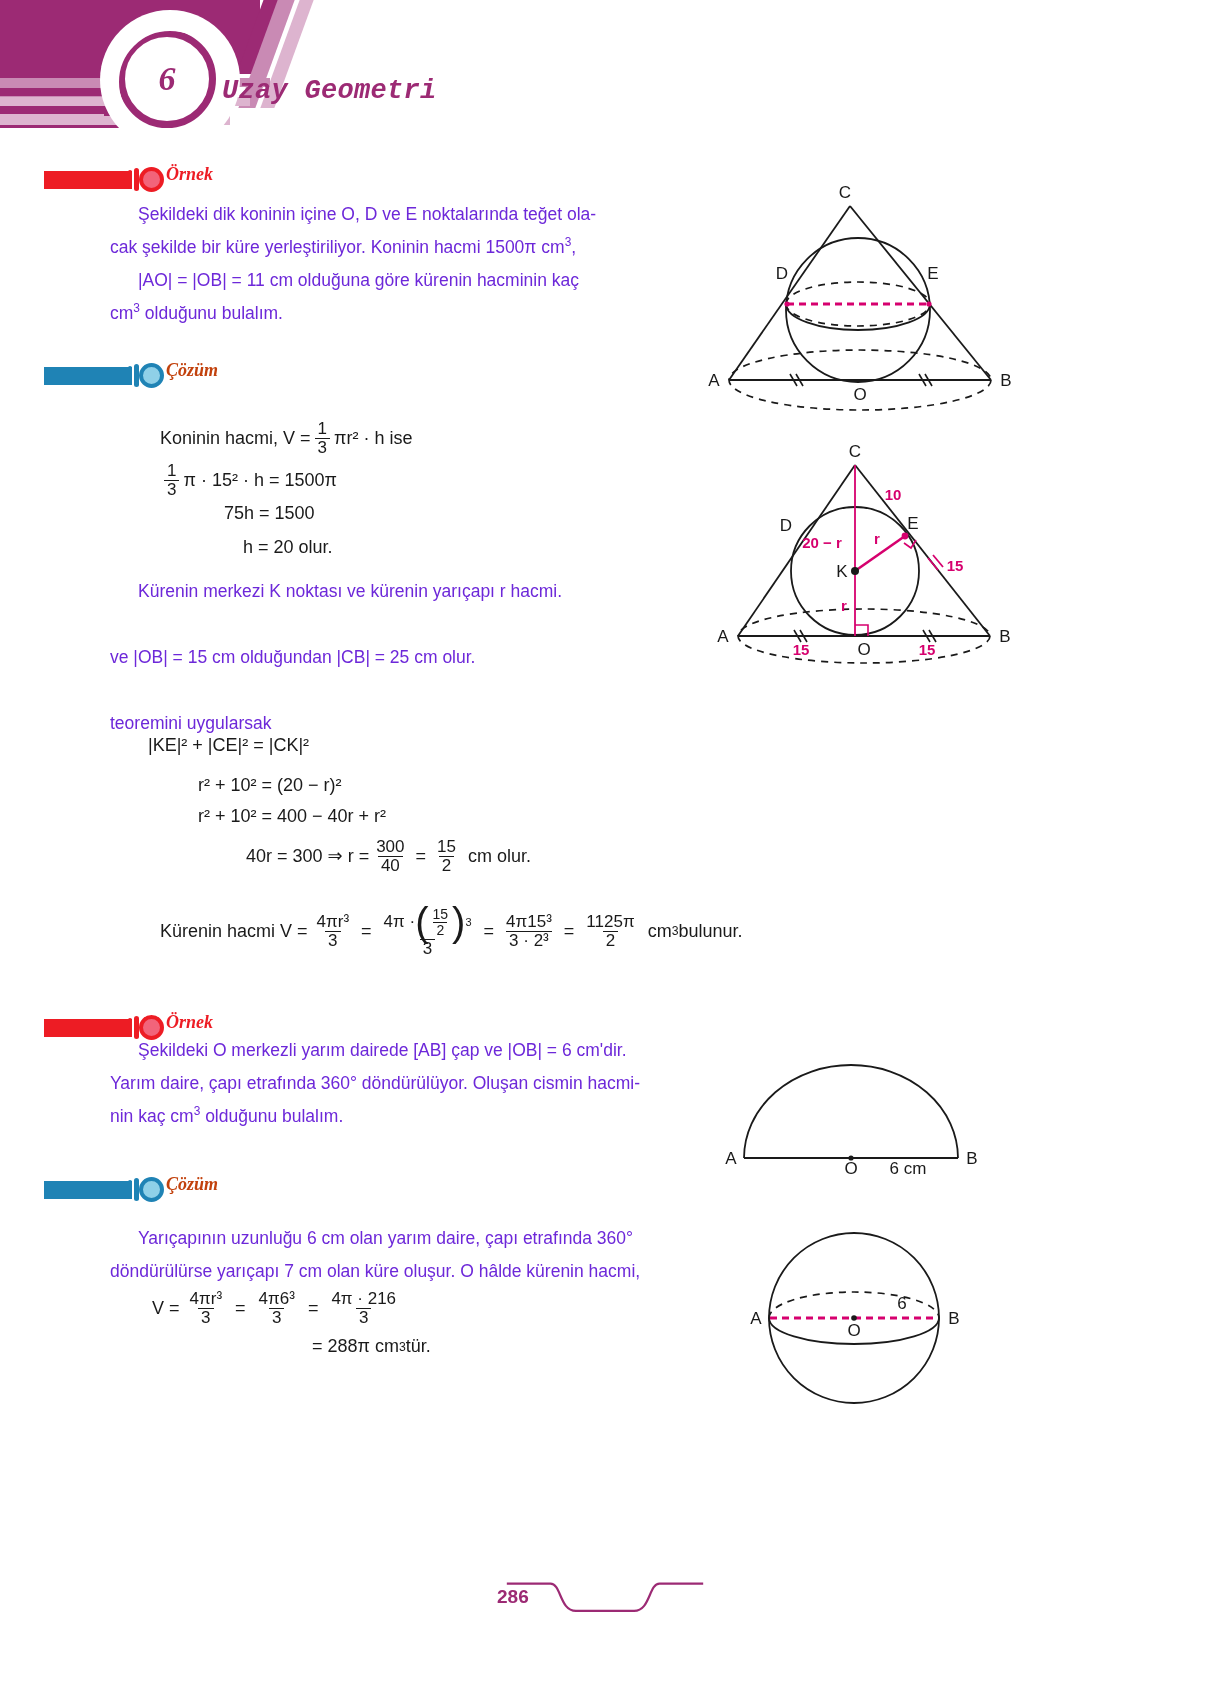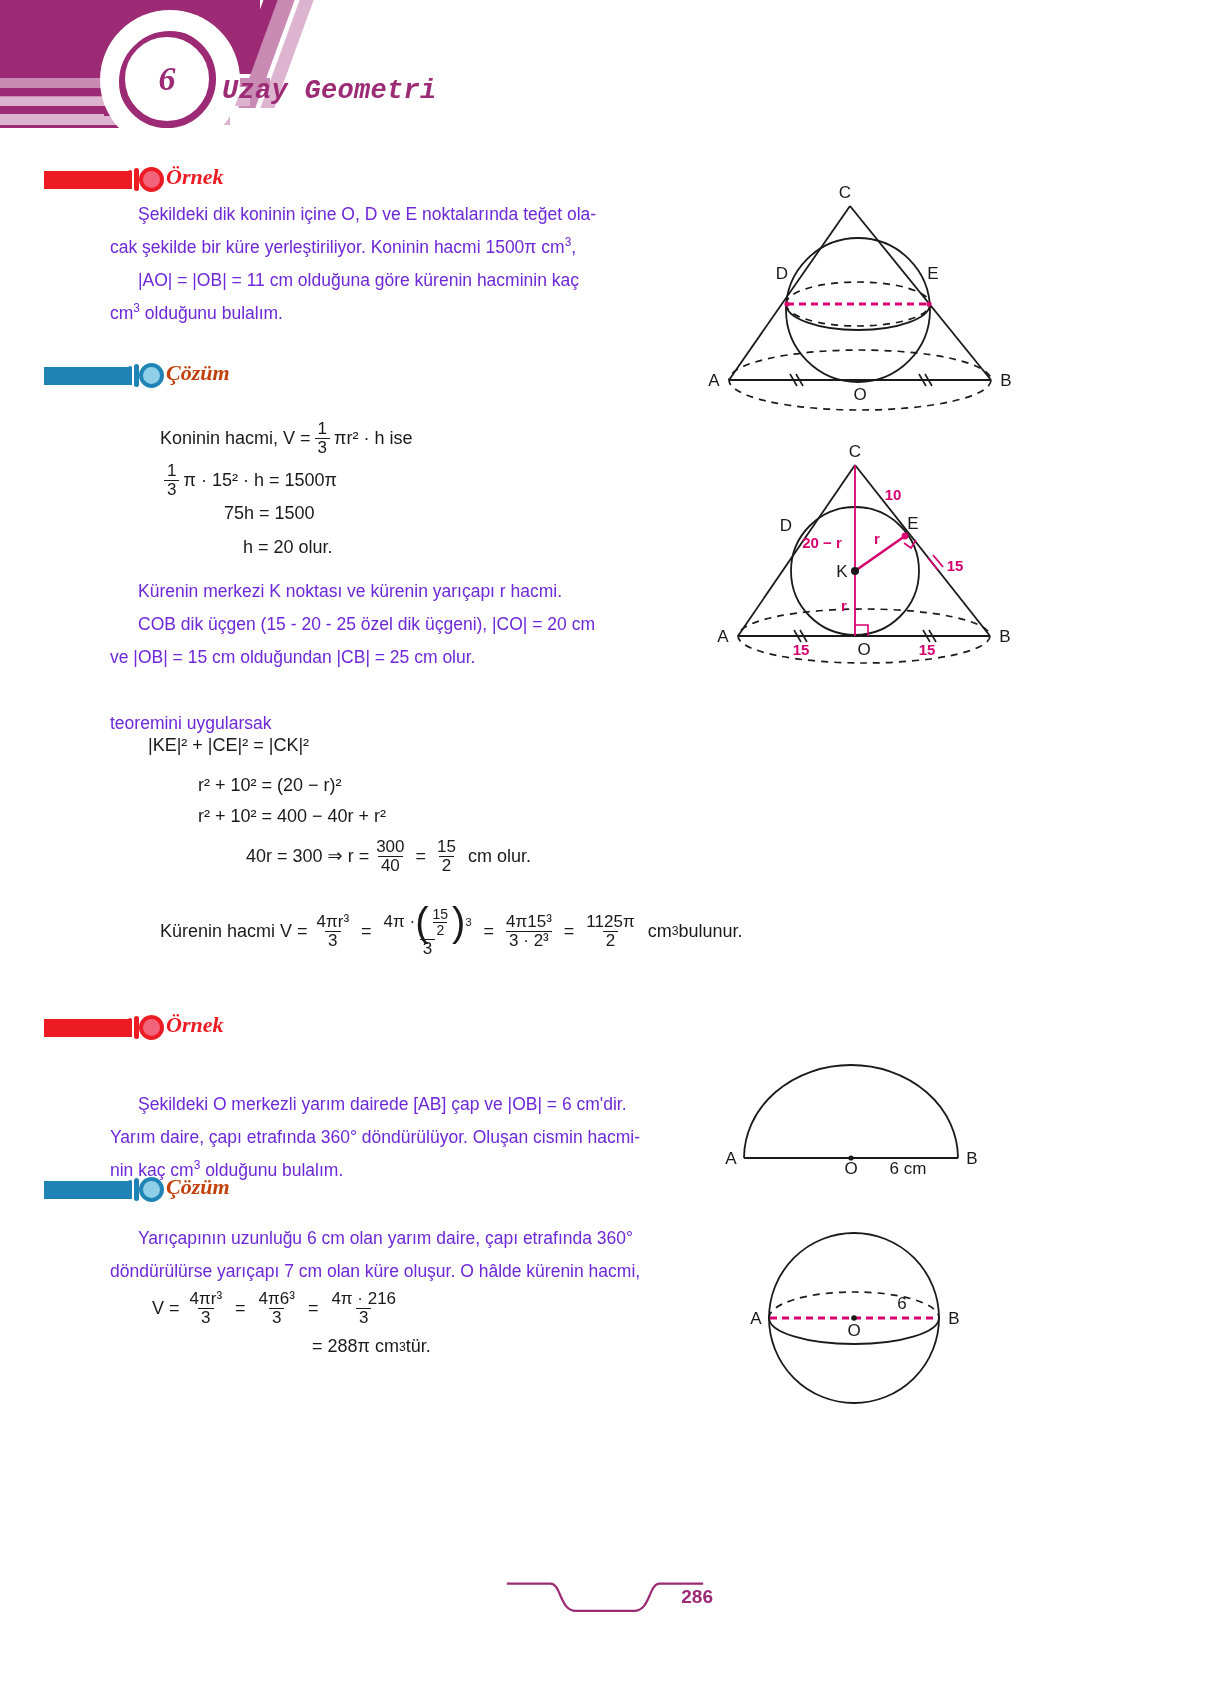--- a/index.html
+++ b/index.html
@@ -66,21 +66,21 @@
   }
   .seclabel .dot-ico .a1{position:absolute;left:0;top:3px;width:4px;height:19px;border-radius:3px;}
   .seclabel .dot-ico .a2{position:absolute;left:6px;top:1px;width:5px;height:23px;border-radius:4px;}
   .seclabel .dot-ico .circ{
     position:absolute;left:11px;top:0px;width:25px;height:25px;border-radius:50%;
     box-sizing:border-box;
   }
   .seclabel .txt{
     position:absolute;left:122px;top:-3px;
     font-family:"Liberation Serif","DejaVu Serif",serif;
-    font-style:italic;font-weight:bold;font-size:22px;
+    font-style:italic;font-weight:bold;font-size:18px;
   }
   .seclabel.ornek .tab{background:#ed1c24;}
   .seclabel.ornek .dot-ico .a1,.seclabel.ornek .dot-ico .a2{background:#ed1c24;}
   .seclabel.ornek .dot-ico .circ{border:4px solid #ed1c24;background:#f2647a;}
   .seclabel.ornek .txt{color:#ed1c24;}
   .seclabel.cozum .tab{background:#1f83b5;}
   .seclabel.cozum .dot-ico .a1,.seclabel.cozum .dot-ico .a2{background:#1f83b5;}
   .seclabel.cozum .dot-ico .circ{border:4px solid #1f83b5;background:#8fd0e8;}
   .seclabel.cozum .txt{color:#c2410c;}
 
@@ -111,21 +111,21 @@
   svg{display:block;overflow:visible;}
   .fg-lbl{font-family:"Liberation Sans",sans-serif;font-size:17px;fill:#1a1a1a;}
   .fg-lbl-m{font-family:"Liberation Sans",sans-serif;font-size:15px;font-weight:bold;fill:#d6006e;}
 
   
   .pagenum-wrap{position:absolute;left:497px;top:1580px;width:216px;height:48px;}
   .pagenum{
     position:absolute;left:0;top:0;width:216px;height:40px;
   }
   .pagenum-txt{
-    position:absolute;left:0;top:6px;width:216px;text-align:right;
+    position:absolute;left:0;top:6px;width:216px;text-align:left;
     font-family:"Liberation Sans",sans-serif;font-size:19px;font-weight:bold;color:#9c2a74;
   }
 </style>
 </head>
 <body>
 
 <div class="banner">
   <div class="banner-fill"></div>
   <div class="banner-fill2"></div>
 
@@ -285,21 +285,21 @@
 </div>
 
 <div class="mathline" style="left:224px;top:503px;">75h = 1500</div>
 <div class="mathline" style="left:243px;top:537px;">h = 20 olur.</div>
 
 <div class="para" style="left:110px;top:575px;width:590px;">
   <span class="ind"></span><span>Kürenin merkezi K noktası ve kürenin yarıçapı r hacmi.</span>
 </div>
 
 <div class="para" style="left:110px;top:608px;width:590px;">
-  <span class="ind"></span><span>COB dik üçgen (15 - 20 - 25 özel dik üçgeni), |CO| = 20 cm</span><br>
+  <span class="ind"></span><br>
   <span>ve |OB| = 15 cm olduğundan |CB| = 25 cm olur.</span>
 </div>
 
 <div class="para" style="left:110px;top:674px;width:590px;">
   <span class="ind"></span><br>
   <span>teoremini uygularsak</span>
 </div>
 
 <div class="mathline" style="left:148px;top:735px;">|KE|² + |CE|² = |CK|²</div>
 <div class="mathline" style="left:198px;top:775px;">r² + 10² = (20 − r)²</div>
@@ -357,21 +357,21 @@
 <div class="seclabel ornek" style="left:44px;top:1015px;width:240px;">
   <div class="tab"></div>
   <div class="dot-ico">
     <div class="a1"></div>
       <div class="a2"></div>
       <div class="circ"></div>
   </div>
   <div class="txt">Örnek</div>
 </div>
 
-<div class="para" style="left:110px;top:1088px;width:620px;">
+<div class="para" style="left:110px;top:1034px;width:620px;">
   <span class="ind"></span><span>Şekildeki O merkezli yarım dairede [AB] çap ve |OB| = 6 cm'dir.</span><br>
   <span>Yarım daire, çapı etrafında 360° döndürülüyor. Oluşan cismin hacmi-</span><br>
   <span>nin kaç cm</span><sup>3</sup><span> olduğunu bulalım.</span>
 </div>
 
 <div class="fig" style="left:726px;top:1050px;">
   <svg width="260" height="125" viewBox="0 0 260 125">
     <path d="M 18 108 A 107 93 0 0 1 232 108" fill="none" stroke="#1a1a1a" stroke-width="1.8"></path>
     <line x1="18" y1="108" x2="232" y2="108" stroke="#1a1a1a" stroke-width="1.8"></line>
     <circle cx="125" cy="108" r="2.6" fill="#1a1a1a"></circle>

